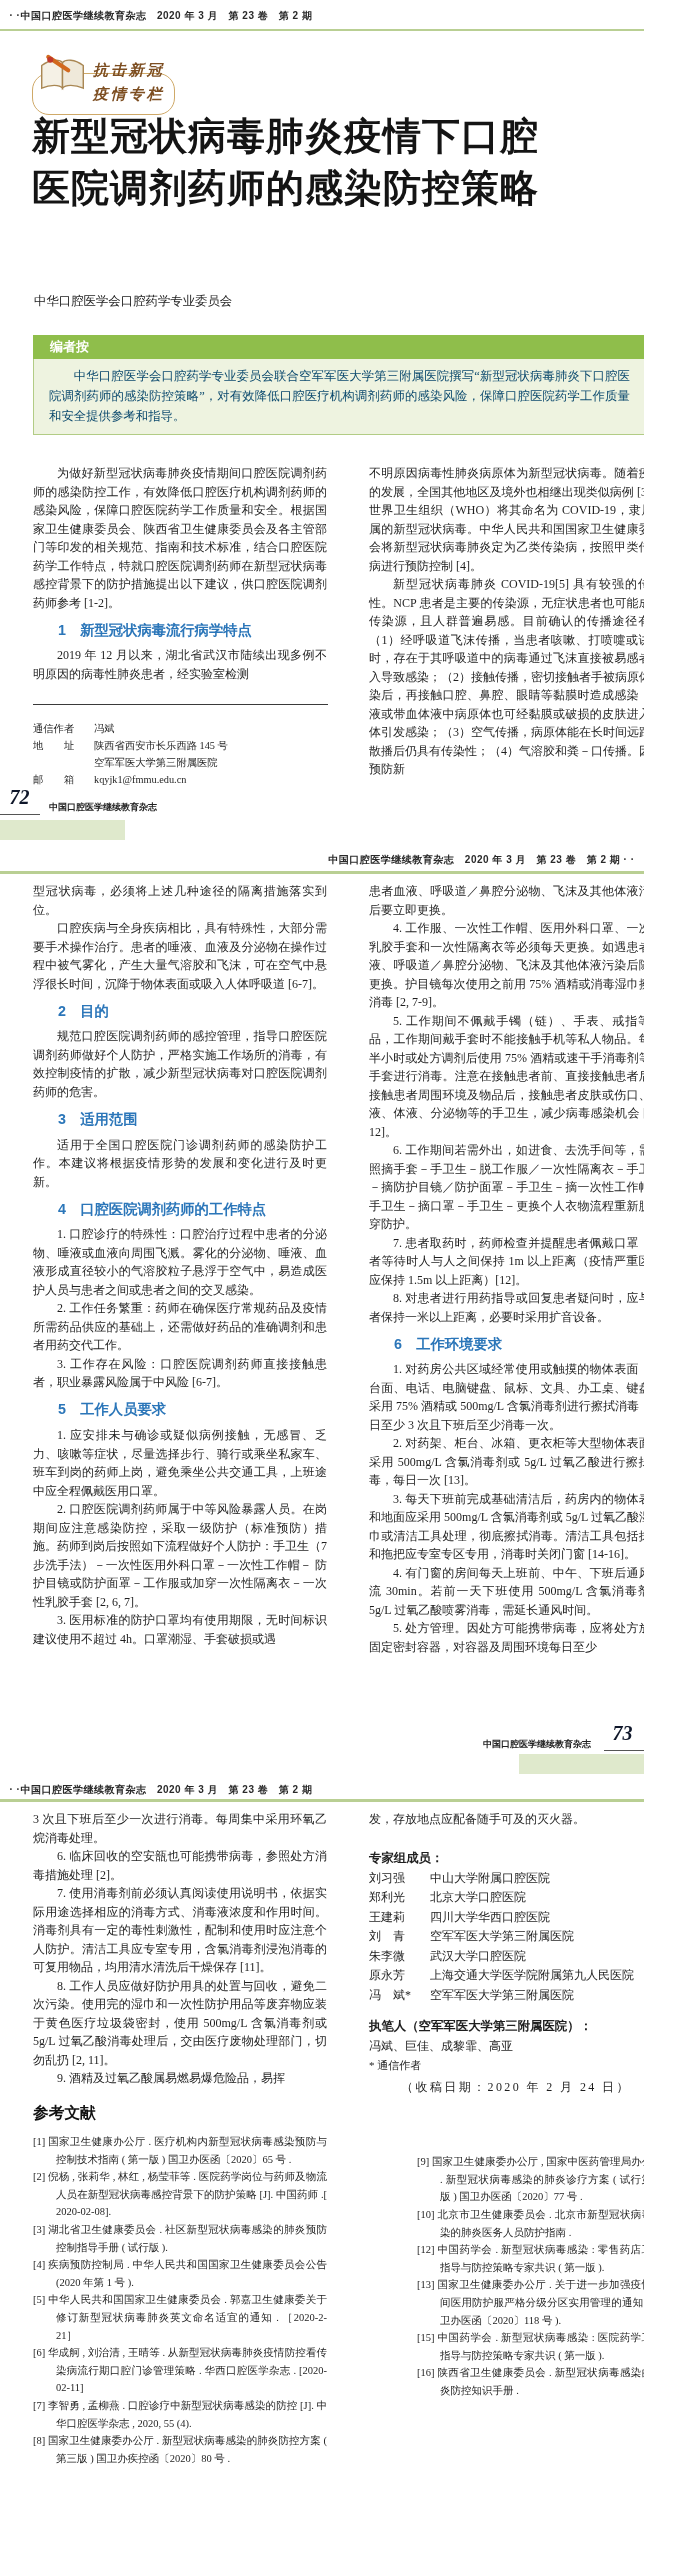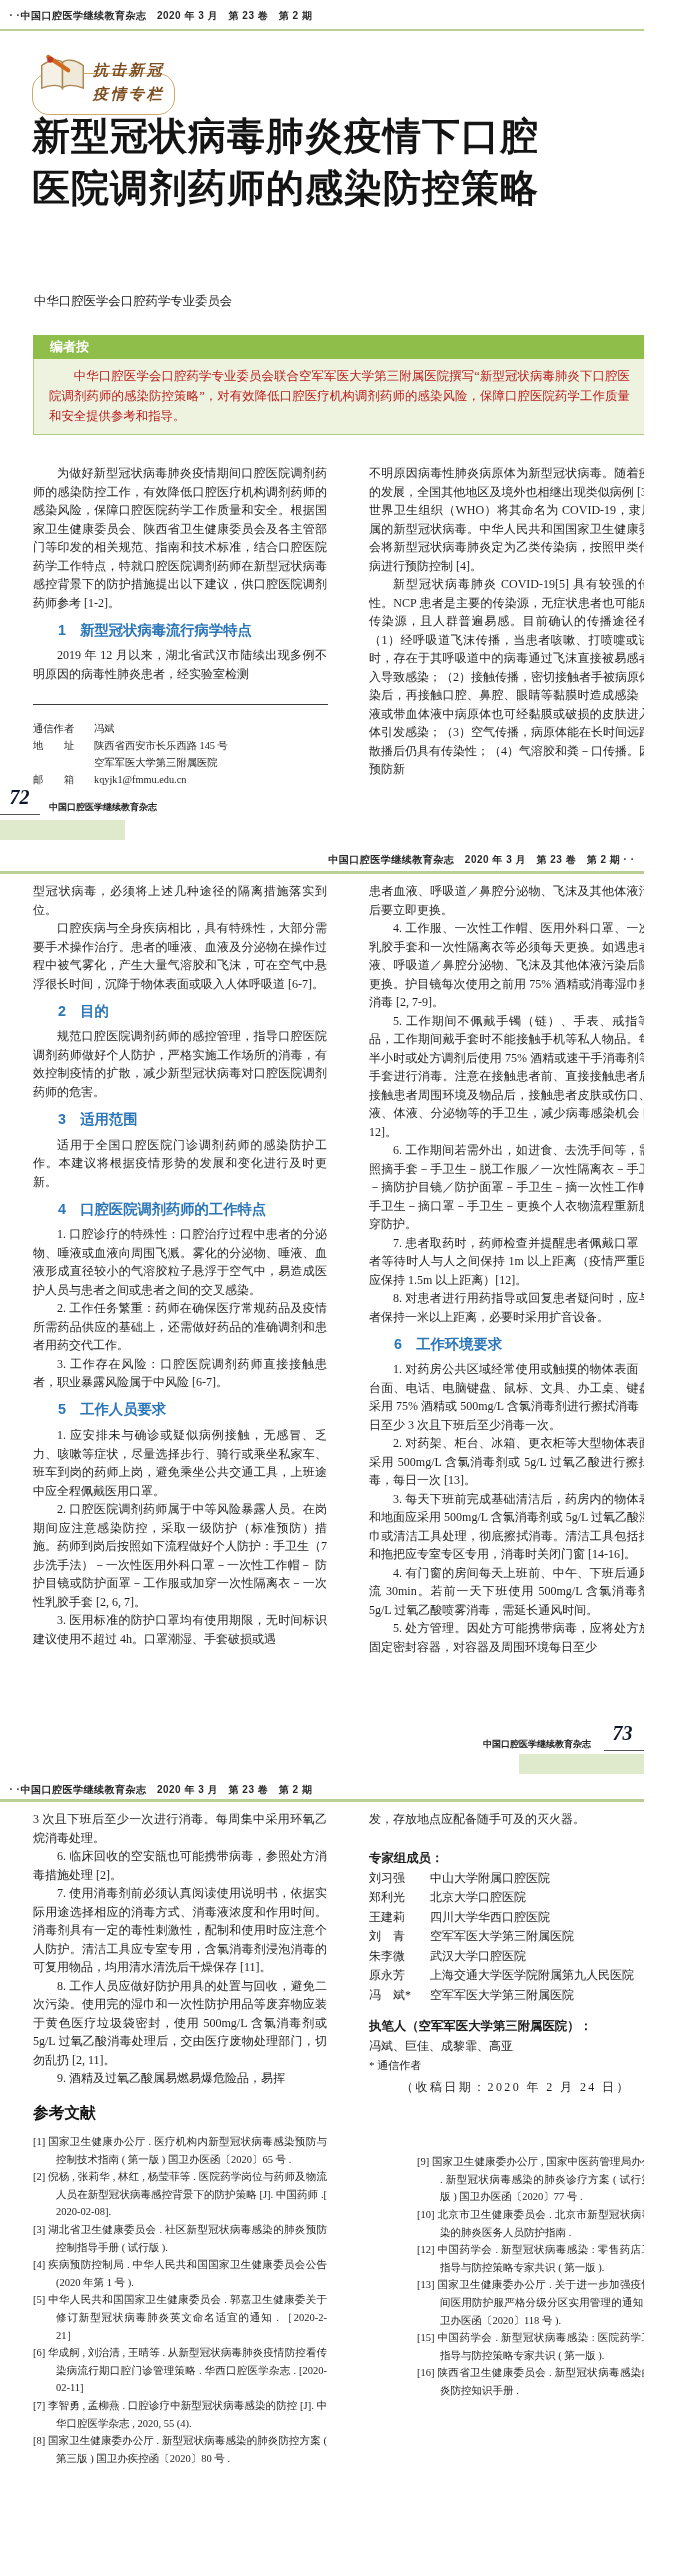--- a/index.html
+++ b/index.html
@@ -36,21 +36,21 @@
   .title .tl{display:block;}
 
   .author{position:absolute;left:34px;top:293px;font-size:12.4px;color:#222;}
 
   .ednote{position:absolute;left:33px;width:613px;top:335px;}
   .ednote-head{height:24px;line-height:24px;background:#8fbe4b;color:#fff;
     font-family:"Liberation Sans","DejaVu Sans",sans-serif;font-weight:bold;
     font-size:13px;padding-left:17px;box-sizing:border-box;}
   .ednote-body{background:#eef3e0;border:1px solid #b2cc85;border-top:none;
     padding:6.7px 15px 8.6px;font-size:12.4px;line-height:20px;text-align:justify;
-    text-indent:2em;color:#b91c1c;}
+    text-indent:2em;color:#0c4a6e;}
 
   .cols{position:absolute;left:33px;width:614px;display:flex;gap:42px;}
   .col{width:294px;flex:0 0 294px;}
   .para{margin:0;font-size:12px;line-height:18.5px;text-align:justify;text-indent:2em;}
   .para.noindent{text-indent:0;}
   .sec{margin:8.6px 0 6.7px;font-family:"Liberation Sans","DejaVu Sans",sans-serif;
     font-size:14.3px;font-weight:700;color:#2b76b9;padding-left:25px;}
 
   .footnote{position:absolute;left:33px;top:704px;width:295px;
     border-top:1.4px solid #3a3a3a;padding-top:15px;font-size:10.3px;line-height:17px;}

